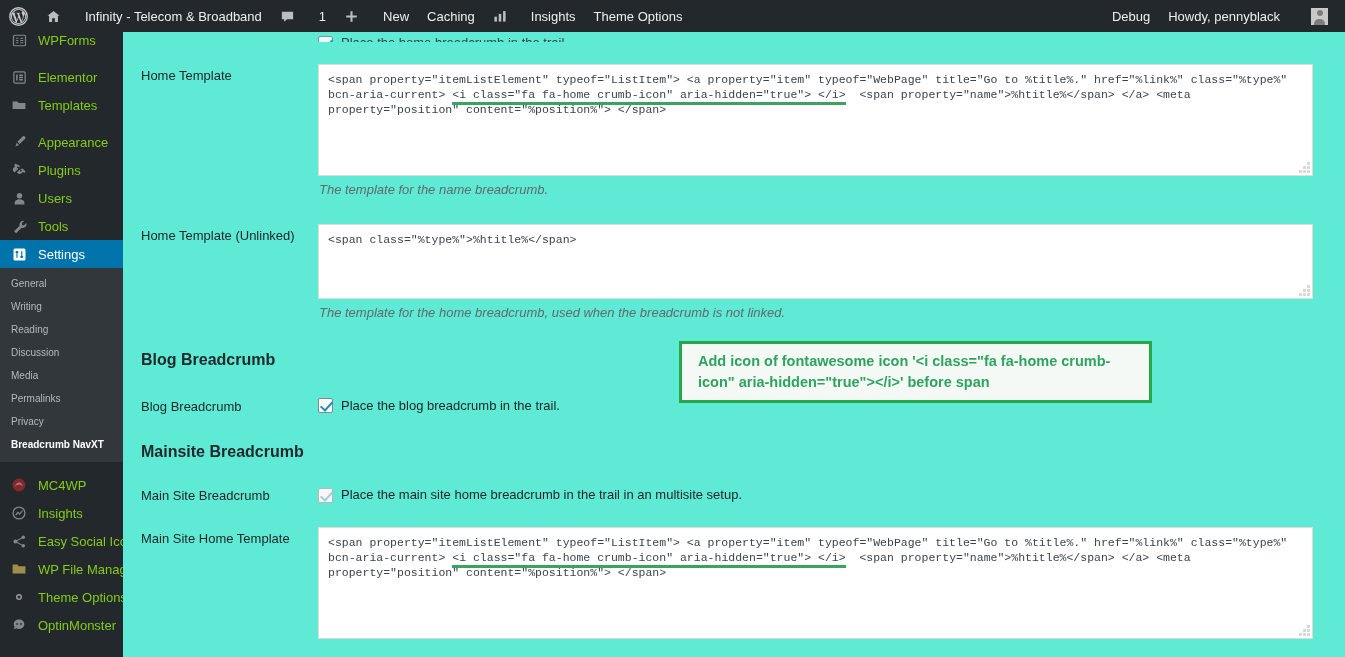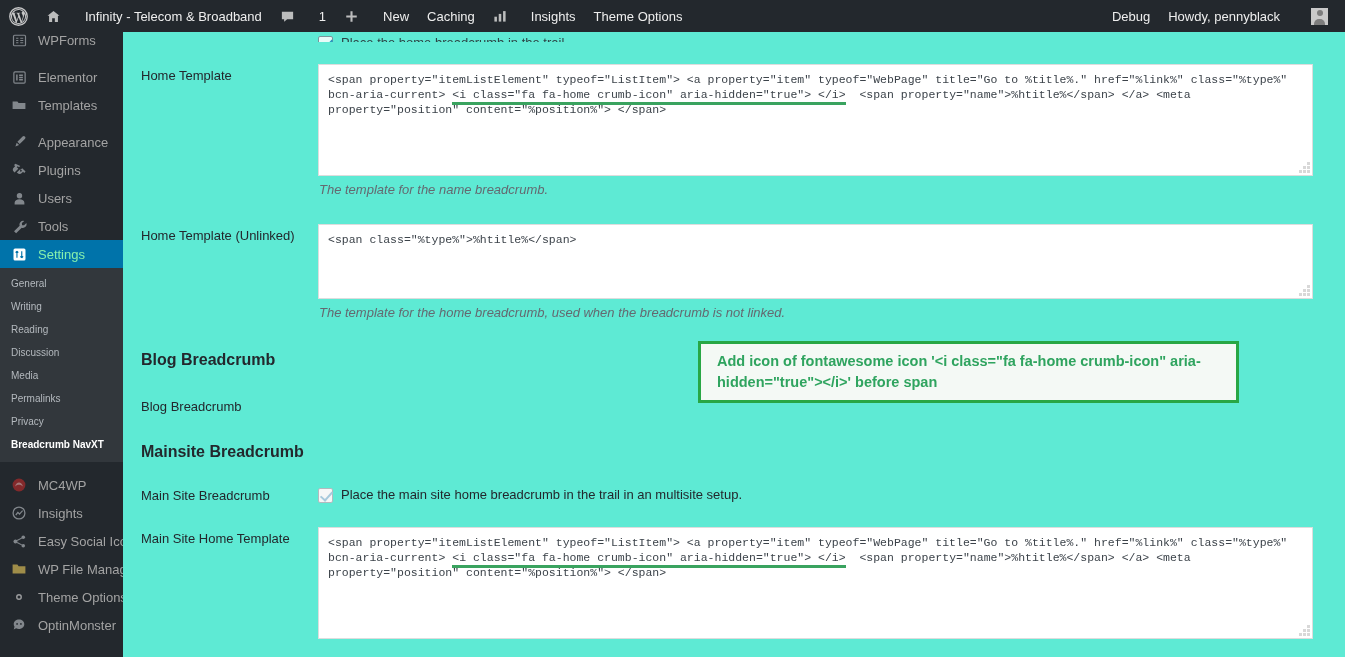--- a/index.html
+++ b/index.html
@@ -45,24 +45,24 @@
     position: absolute; top: 32px; left: 0;
     width: 123px; height: 625px;
     background: #23282d;
     font-size: 13px;
     color: #b4b9be;
     overflow: hidden;
   }
   .menu-item {
     display: flex; align-items: center;
     height: 28px; padding-left: 9px; gap: 9px;
-    color: #a3a3a3; cursor: pointer; position: relative;
+    color: #84cc16; cursor: pointer; position: relative;
   }
   .menu-item.current {
-    background: #0073aa; color: #86efac; font-weight: 400;
+    background: #0073aa; color: #ffffff; font-weight: 400;
   }
   .menu-item.current .mi-icon { opacity: 1; }
   .menu-item.current::after {
     content: ""; position: absolute; right: -8px; top: 50%;
     margin-top: -8px;
     border: 8px solid transparent;
     border-right-color: #f1f1f1;
   }
   .mi-icon {
     width: 20px; height: 20px; flex: 0 0 20px;
@@ -139,22 +139,22 @@
     left: 4px; top: 0px; width: 5px; height: 10px;
     border: solid #1e8cbe; border-width: 0 2px 2px 0;
     transform: rotate(42deg);
   }
   .cb.disabled { border-color: #b4b9be; background: #f6f7f7; cursor: default; }
   .cb.disabled.checked::after { border-color: #a7c9dc; }
   .cb-label { font-size: 13px; color: #23282d; line-height: 1.4; }
 
   .annot {
     position: absolute;
-    left: 698px; top: 341px;
-    width: 541px; height: 62px;
+    left: 679px; top: 341px;
+    width: 473px; height: 62px;
     border: 3px solid #28a745;
     background: #f4f9f5;
     padding: 8px 16px;
     display: flex; align-items: center;
   }
   .annot-text {
     font-size: 14.5px; font-weight: bold; color: #2fa45f;
     line-height: 1.45;
   }
   .topcut { height: 10px; overflow: hidden; }
@@ -446,20 +446,26 @@
 
   <div class="row" style="padding-top:24px;">
     <div class="row-label">
       <h2 class="section">Blog Breadcrumb</h2>
     </div>
     <div class="row-field"></div>
   </div>
 
   <div class="row" style="padding-top:24px;">
     <div class="row-label">Blog Breadcrumb</div>
+    <div class="row-field">
+      <div class="cb-line">
+        <span class="cb checked"></span>
+        <span class="cb-label">Place the blog breadcrumb in the trail.</span>
+      </div>
+    </div>
   </div>
 
   <div class="row" style="padding-top:22px;">
     <div class="row-label">
       <h2 class="section">Mainsite Breadcrumb</h2>
     </div>
     <div class="row-field"></div>
   </div>
 
   <div class="row" style="padding-top:22px;">

